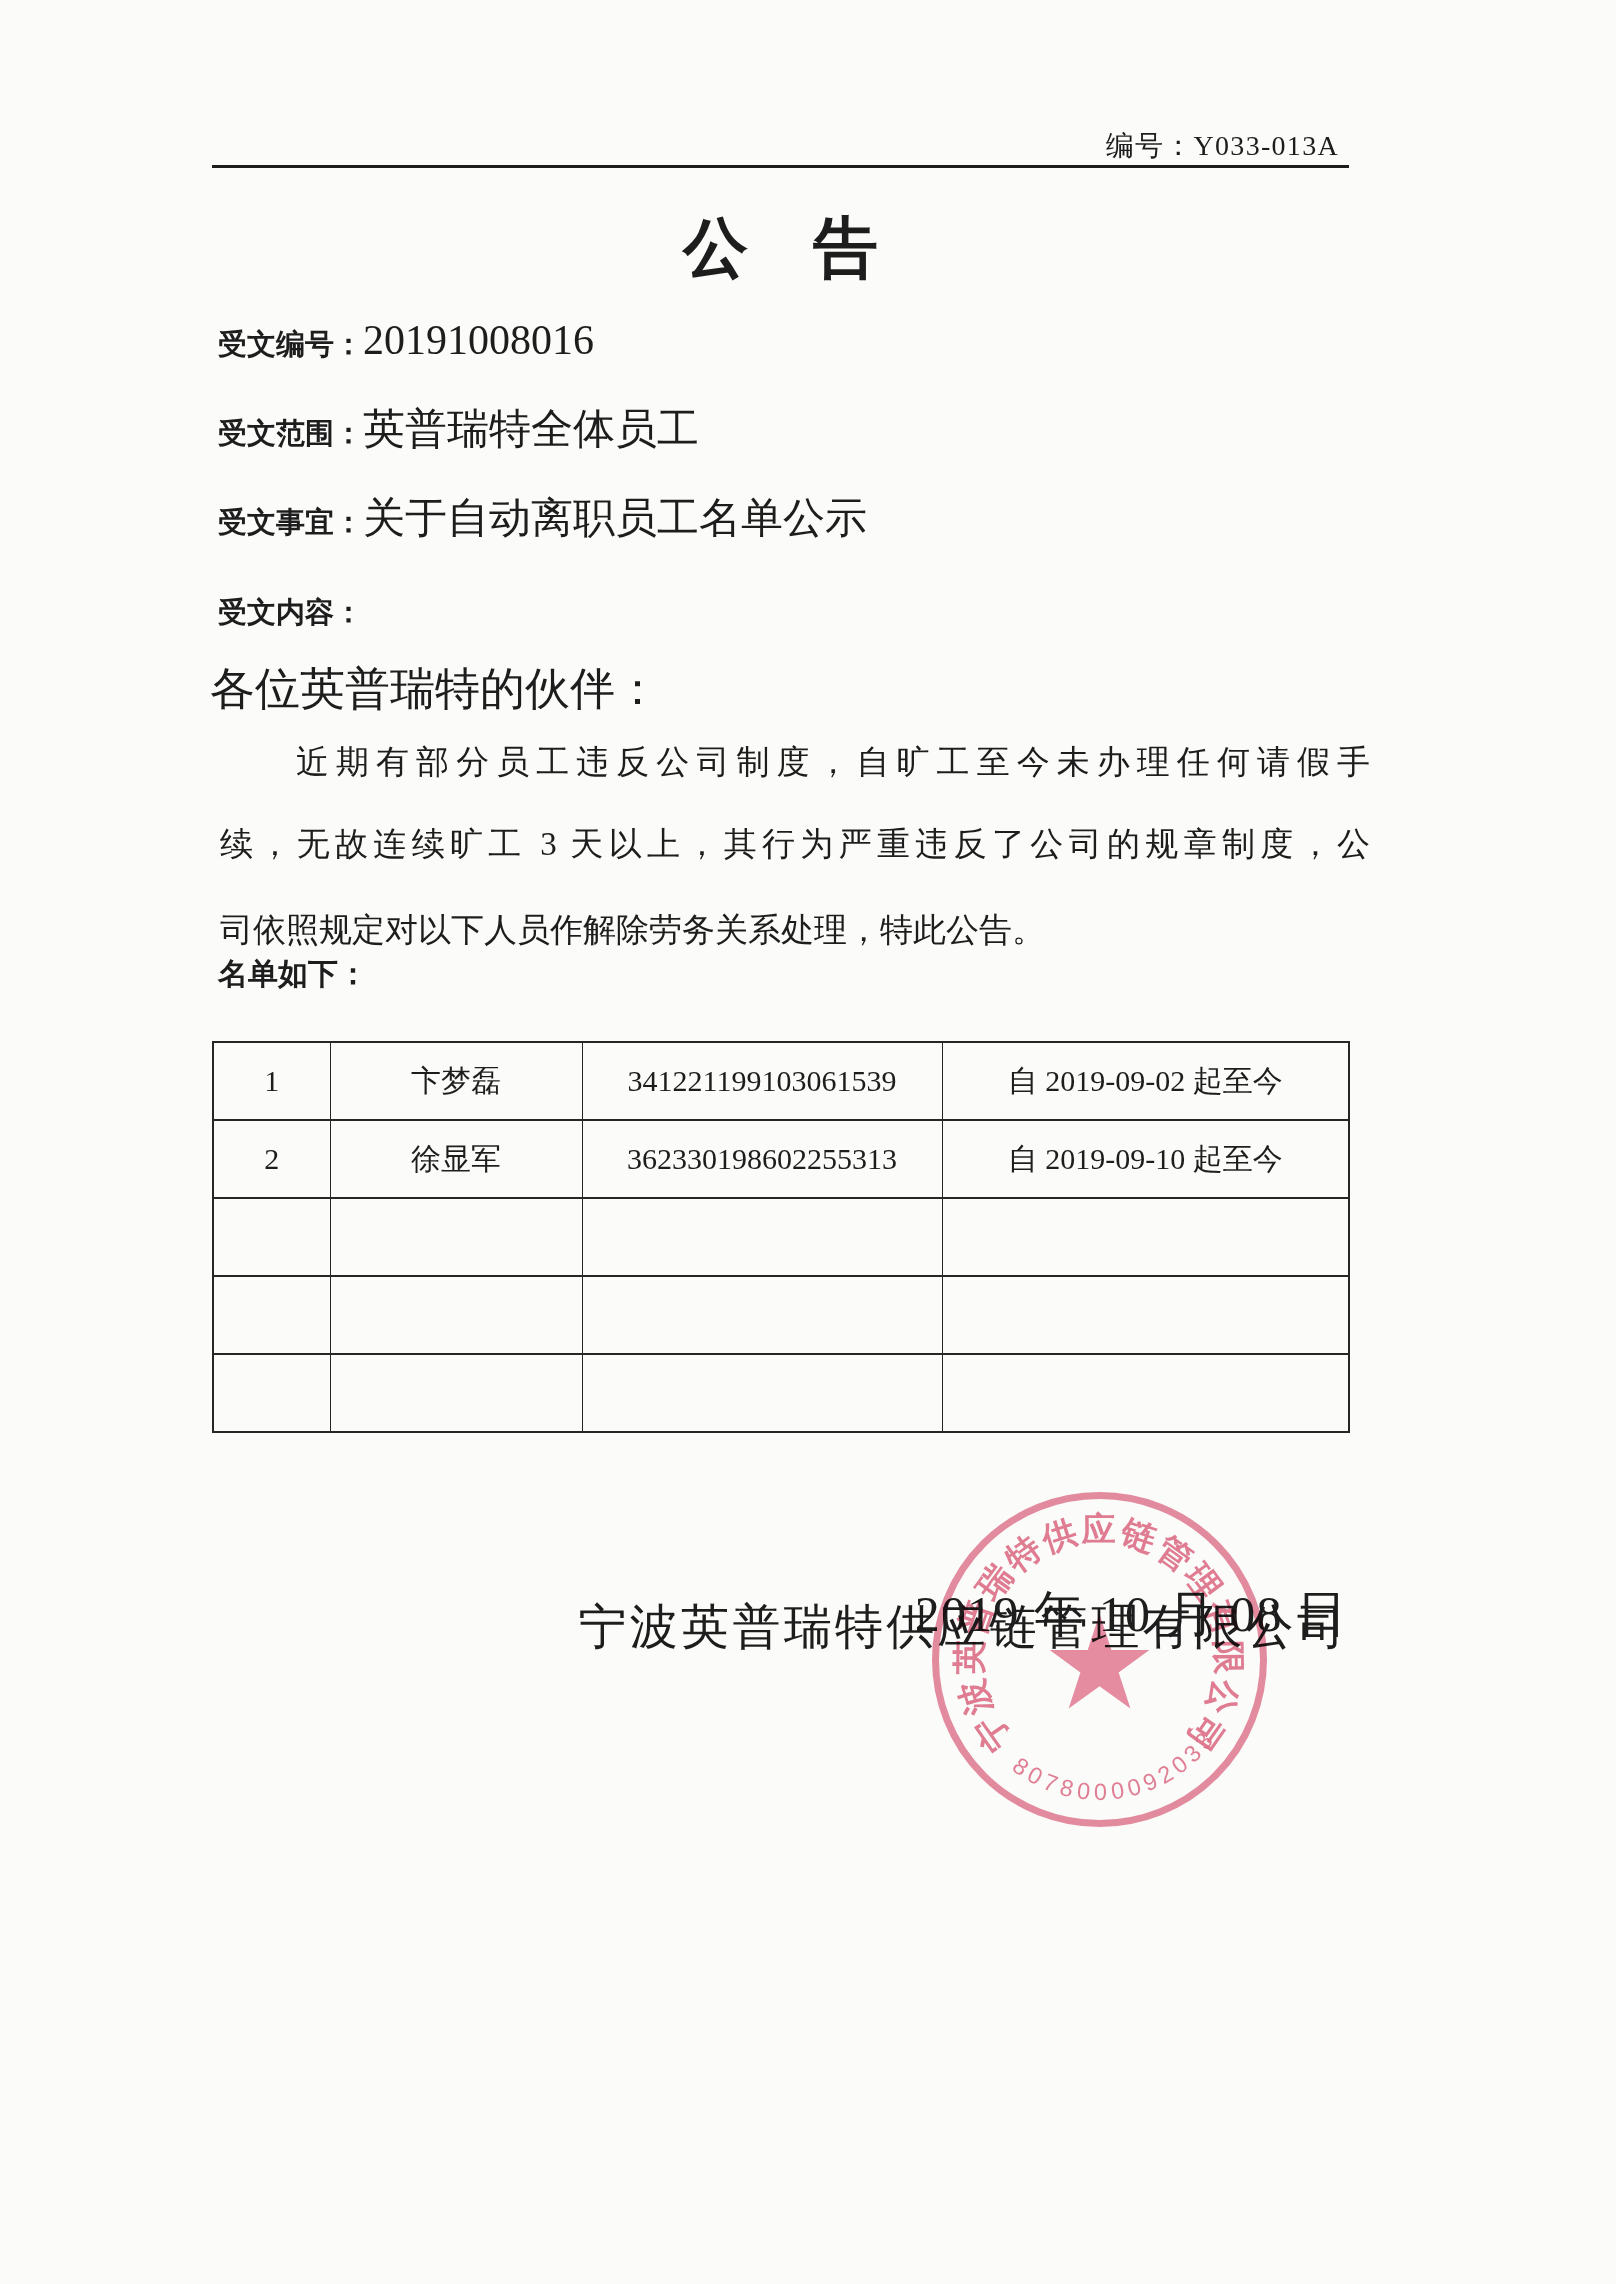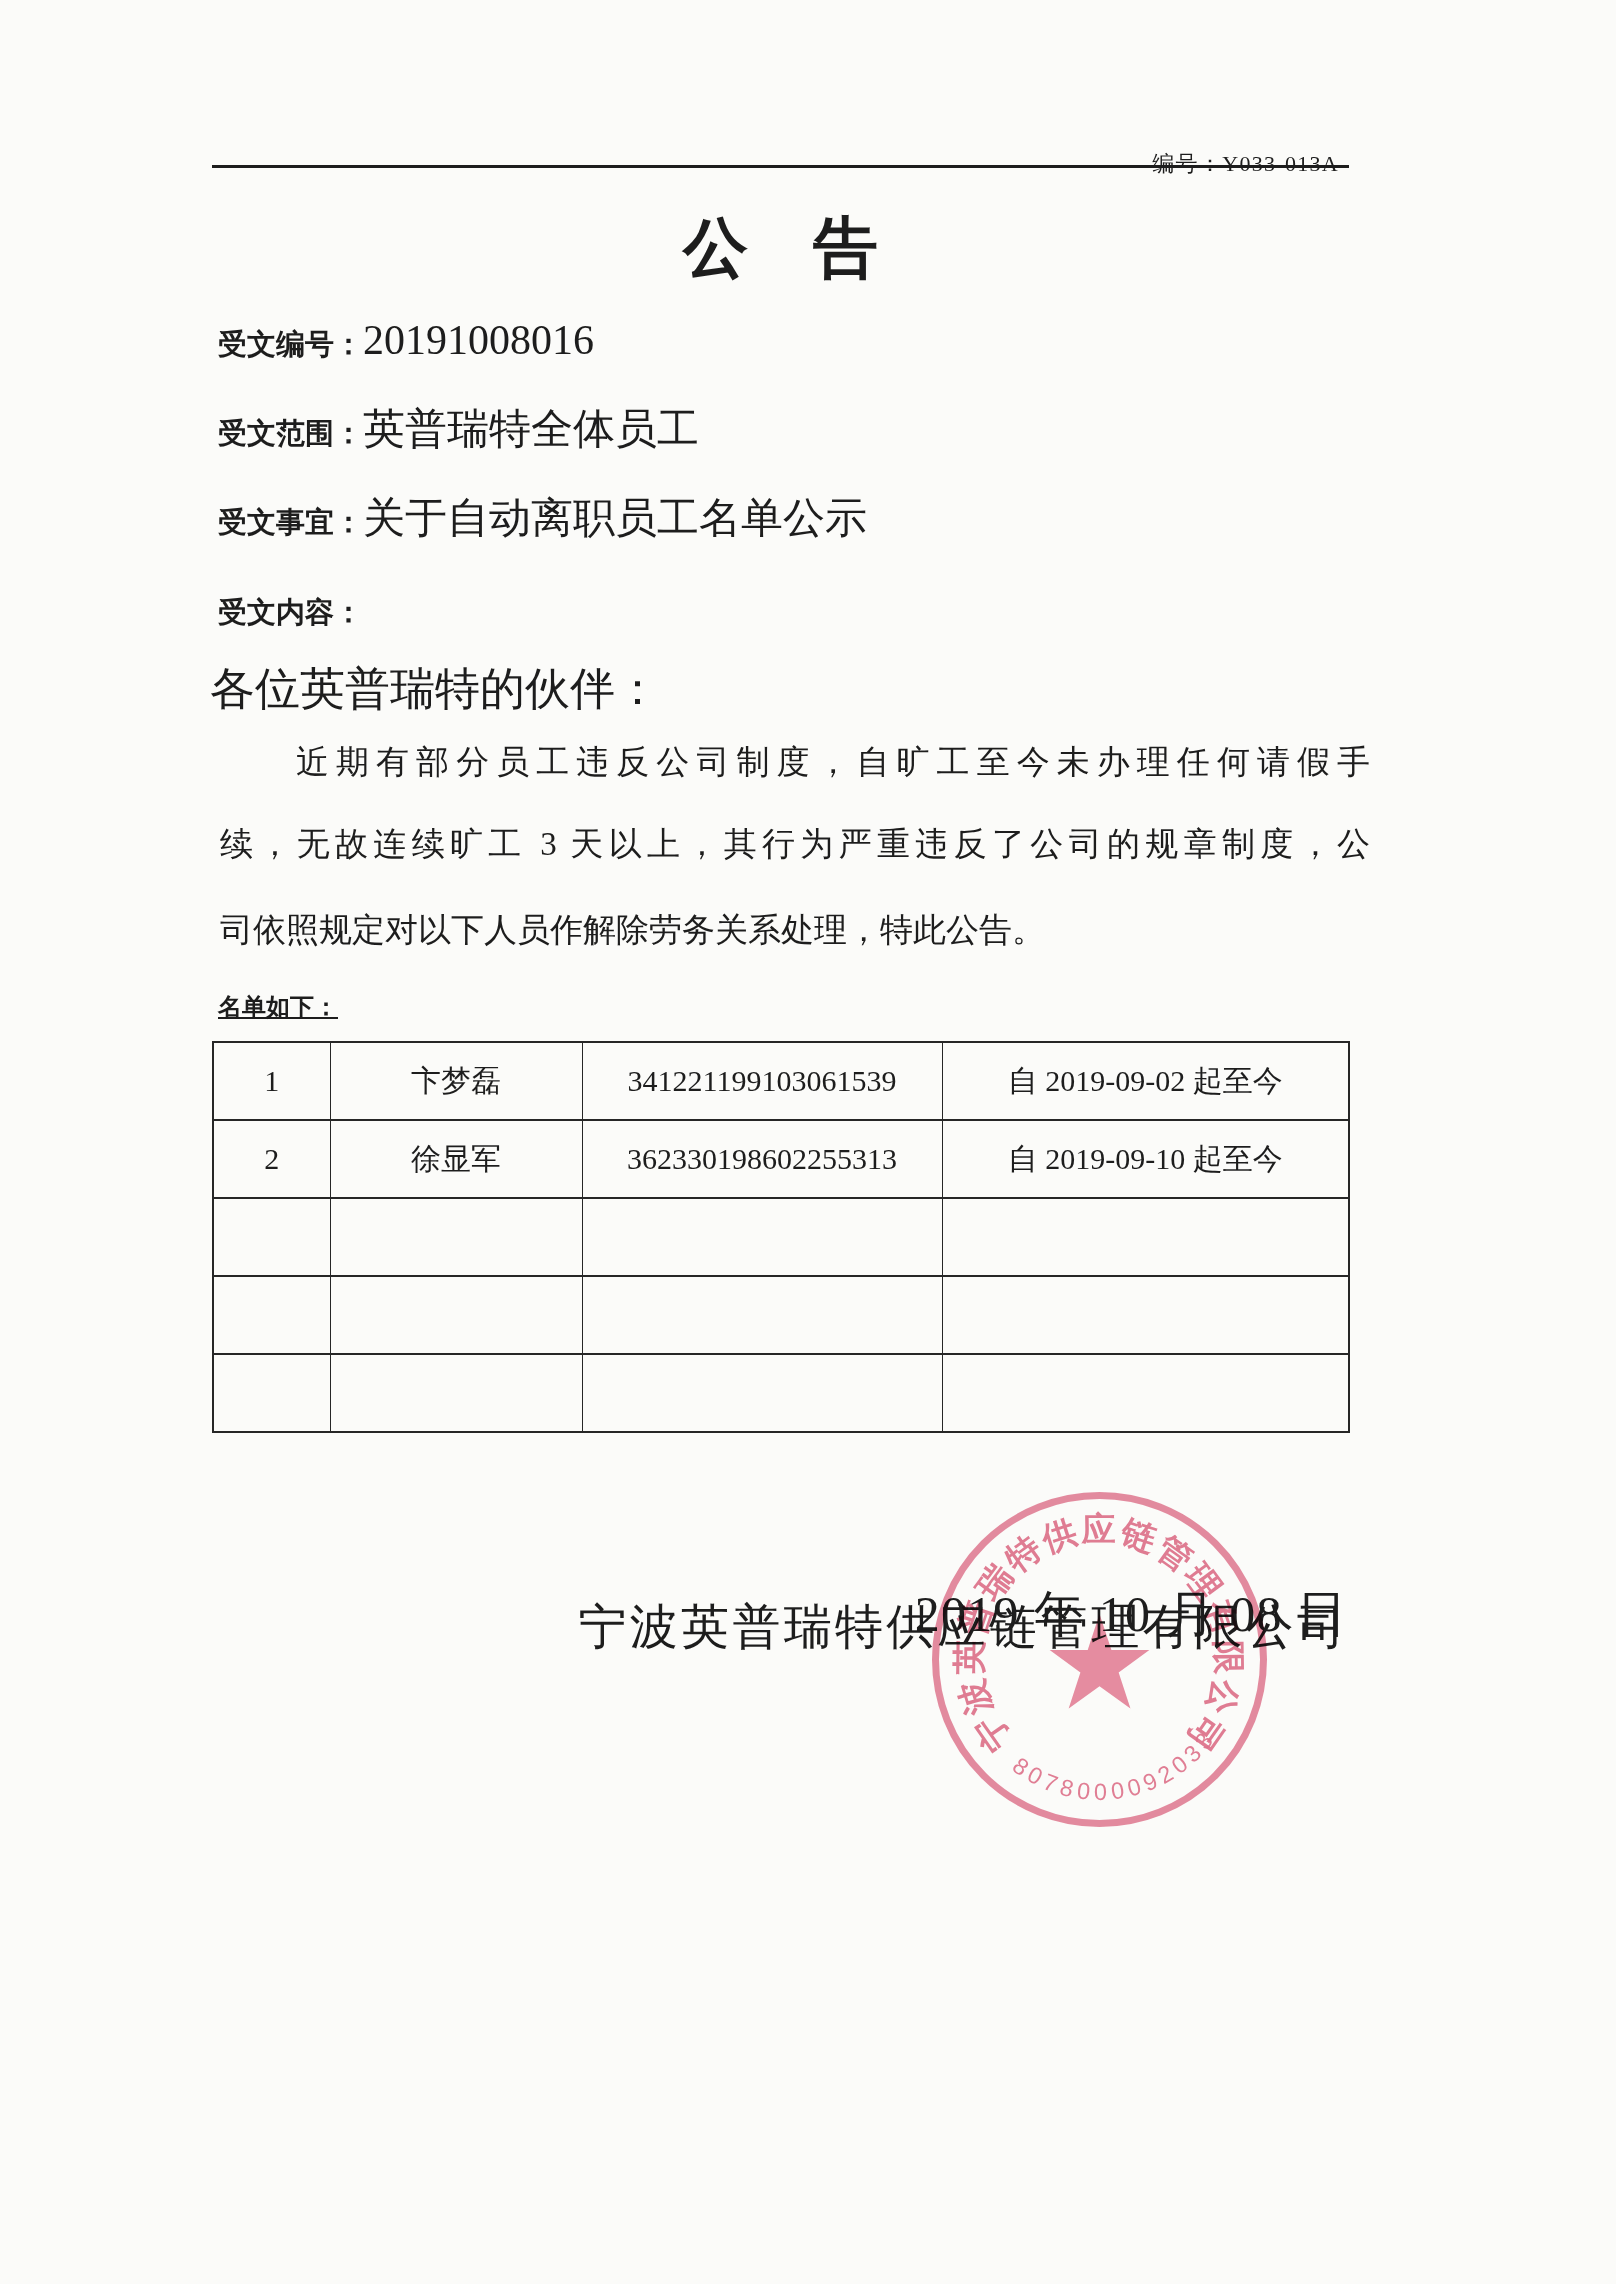--- a/index.html
+++ b/index.html
@@ -7,22 +7,22 @@
     width:1616px;height:2284px;
     background:#fbfbf9;
     font-family:"Liberation Serif","DejaVu Serif",serif;
     color:#1d1d1d;
     position:relative;
     overflow:hidden;
   }
   .abs{position:absolute;}
 
   .ref-line{
-    top:144px;right:277px;
-    font-size:22px;line-height:39px;
+    top:126px;right:277px;
+    font-size:28px;line-height:39px;
     letter-spacing:1.3px;
   }
   .header-rule{
     top:165px;left:212px;width:1137px;height:3.3px;
     background:#1d1d1d;
   }
   .doc-title{
     top:210px;left:212px;width:1137px;
     margin:0;text-align:center;
     font-size:65px;line-height:77px;font-weight:bold;
@@ -43,22 +43,22 @@
     white-space:nowrap;
     font-family:Liberation Serif, serif;
   }
   .para-line.fill{
     white-space:normal;
     text-align:justify;
     text-align-last:justify;
   }
   .para-line.indent{text-indent:76px;}
   .list-intro{
-    left:218px;top:990px;
-    font-size:24px;line-height:35px;font-weight:bold;text-decoration:underline;
+    left:218px;top:956px;
+    font-size:30px;line-height:35px;font-weight:bold;
   }
 
   table.roster{
     position:absolute;left:212px;top:1041px;
     width:1136px;
     border-collapse:collapse;
     table-layout:fixed;
     font-size:30px;
   }
   table.roster td,table.roster th{

